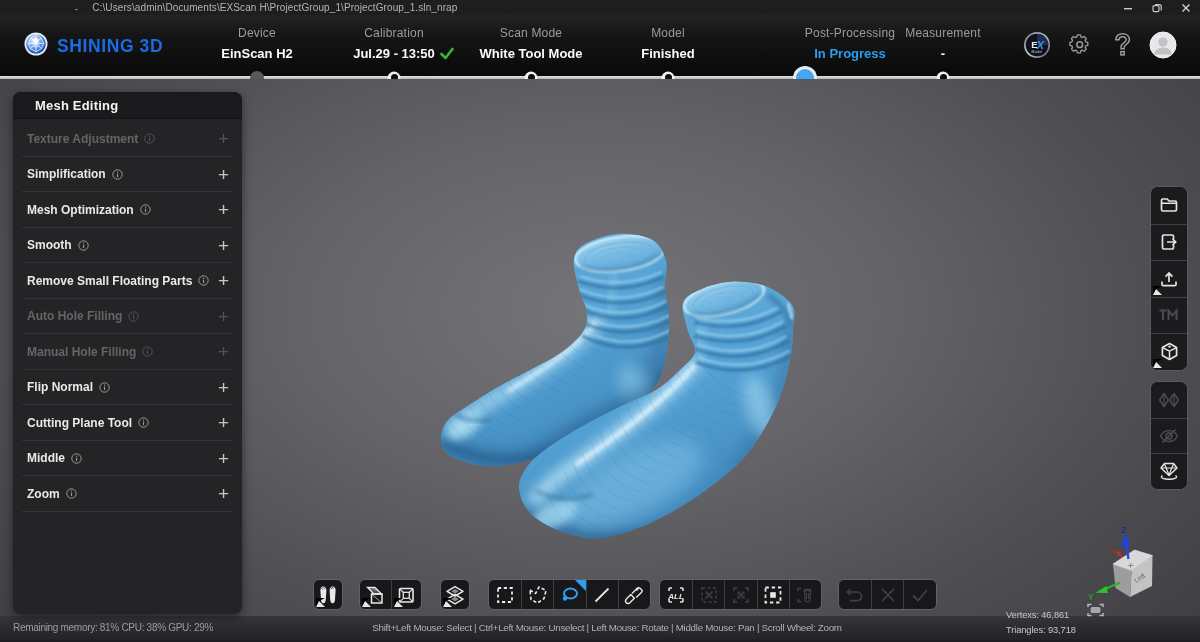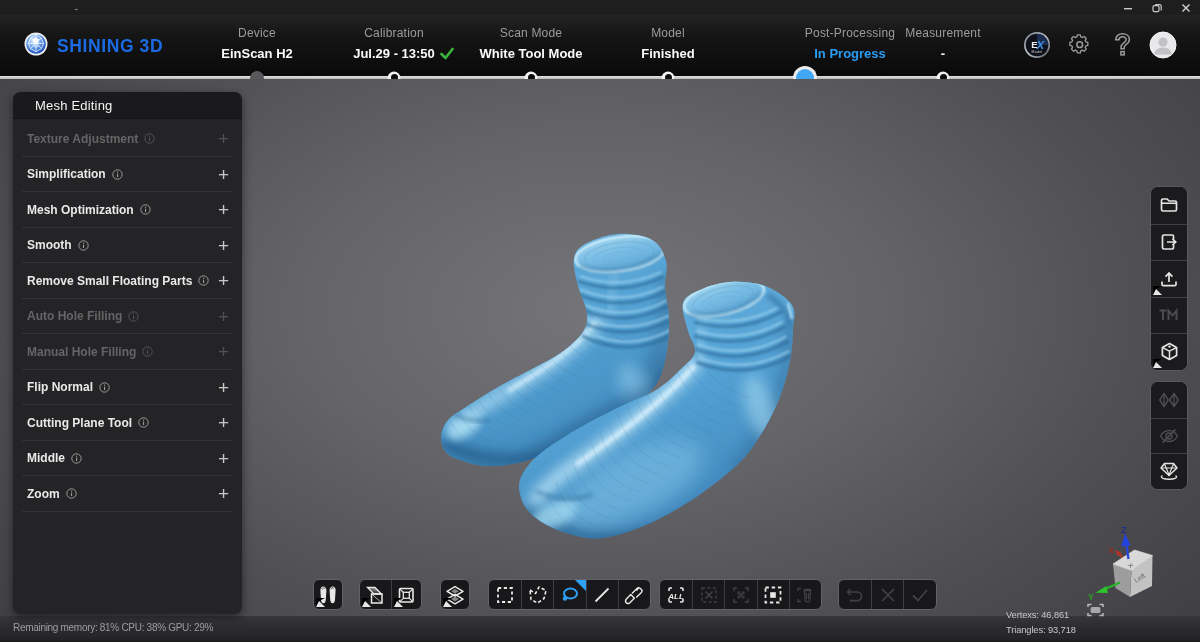--- a/index.html
+++ b/index.html
@@ -39,21 +39,21 @@
 
 
 #viewport { position:absolute; left:0; top:79px; width:1200px; height:563px;
   background:radial-gradient(ellipse 780px 470px at 49.5% 41%, #757579 0%, #646468 38%, #505054 70%, #414145 100%); }
 #footer-band { position:absolute; left:0; top:616px; width:1200px; height:26px;
   background:linear-gradient(180deg,#37373b 0%,#2c2c30 45%,#252529 85%,#1d1d20 100%); }
 
 
 #panel { position:absolute; left:13px; top:92px; width:229px; height:522px; background:#242426; border-radius:8px; box-shadow:0 3px 10px rgba(0,0,0,.5); }
 #panel-header { height:27px; background:#1a1a1c; border-radius:8px 8px 0 0; border-bottom:1px solid #131315; display:flex; align-items:center; padding-left:14px; }
-#panel-title { font-size:13px; font-weight:normal; color:#f4f4f4; letter-spacing:.2px;padding-left:8px; }
+#panel-title { font-size:13px; font-weight:bold; color:#f4f4f4; letter-spacing:.2px;padding-left:8px; }
 .panel-item { height:35.5px; display:flex; align-items:center; padding:0 8px 0 14px; position:relative; cursor:pointer; }
 .panel-item::after { content:""; position:absolute; left:9px; right:9px; bottom:0; height:1px; background:#333335; }
 .panel-item .item-label { font-size:12px; font-weight:bold; color:#e9e9e9; letter-spacing:0; white-space:nowrap; }
 .panel-item .info-dot { margin-left:6px; display:flex; }
 .panel-item .plus { margin-left:auto; font-size:19px; font-weight:400; color:#c6c6c6; line-height:1; margin-right:5px; }
 .panel-item.disabled .item-label { color:#656567; }
 .panel-item.disabled .plus { color:#525254; }
 
 
 .rtb { position:absolute; left:1150px; width:38px; background:#1b1b1d; border:1px solid #59595e; border-radius:8px; overflow:hidden; }
@@ -76,20 +76,21 @@
 #gizmo { position:absolute; left:1080px; top:525px; cursor:pointer; }
 #feet { position:absolute; left:400px; top:195px; }
 </style>
 </head>
 <body>
 <div id="screen">
 
   <div id="titlebar">
     <span class="app-title">EXScan H</span>
     <span class="dash">-</span>
+    <span class="path">C:\Users\admin\Documents\EXScan H\ProjectGroup_1\ProjectGroup_1.sln_nrap</span>
     <div id="win-controls">
       <span class="win-btn">
           <svg width="10" height="10" viewBox="0 0 10 10">
             <rect x="1" y="5" width="8" height="1.4" fill="#c9c9c9"></rect>
           </svg>
         </span>
       <span class="win-btn">
           <svg width="10" height="10" viewBox="0 0 10 10">
             <rect x="1" y="2.6" width="6" height="6" rx="1.4" fill="none" stroke="#c9c9c9" stroke-width="1.2"></rect>
             <path d="M3.2 1.6 h4.4 a1.6 1.6 0 0 1 1.6 1.6 v4.2" fill="none" stroke="#c9c9c9" stroke-width="1.2"></path>
@@ -713,20 +714,21 @@
           <span style="display: flex;">
             <svg width="22" height="22" viewBox="0 0 22 22" fill="none" xmlns="http://www.w3.org/2000/svg">
               <path d="M4 11.5 L9 16.5 L18 6" stroke="#414145" stroke-width="1.8"></path>
             </svg>
           </span>
         </div>
       </div>
     </div>
 
   <div id="status-memory">Remaining memory: 81% CPU: 38% GPU: 29%</div>
+  <div id="status-hint">Shift+Left Mouse: Select | Ctrl+Left Mouse: Unselect | Left Mouse: Rotate | Middle Mouse: Pan | Scroll Wheel: Zoom</div>
   <div id="stats">
     <div class="stat-line">Vertexs: 46,861</div>
     <div class="stat-line">Triangles: 93,718</div>
   </div>
   <span id="fit-icon"><svg width="17" height="14" viewBox="0 0 17 14" fill="none" xmlns="http://www.w3.org/2000/svg">
         <path d="M1 4 V1.5 h3.5 M12.5 1.5 H16 v2.5 M16 10 v2.5 h-3.5 M4.5 12.5 H1 V10" stroke="#b9b9bd" stroke-width="1.5"></path>
         <rect x="3.6" y="4" width="9.8" height="6" rx="1.6" fill="#b9b9bd" opacity=".85"></rect>
       </svg></span>
   <div id="gizmo"><svg width="95" height="95" viewBox="0 0 95 95" fill="none" xmlns="http://www.w3.org/2000/svg">
         <g>

